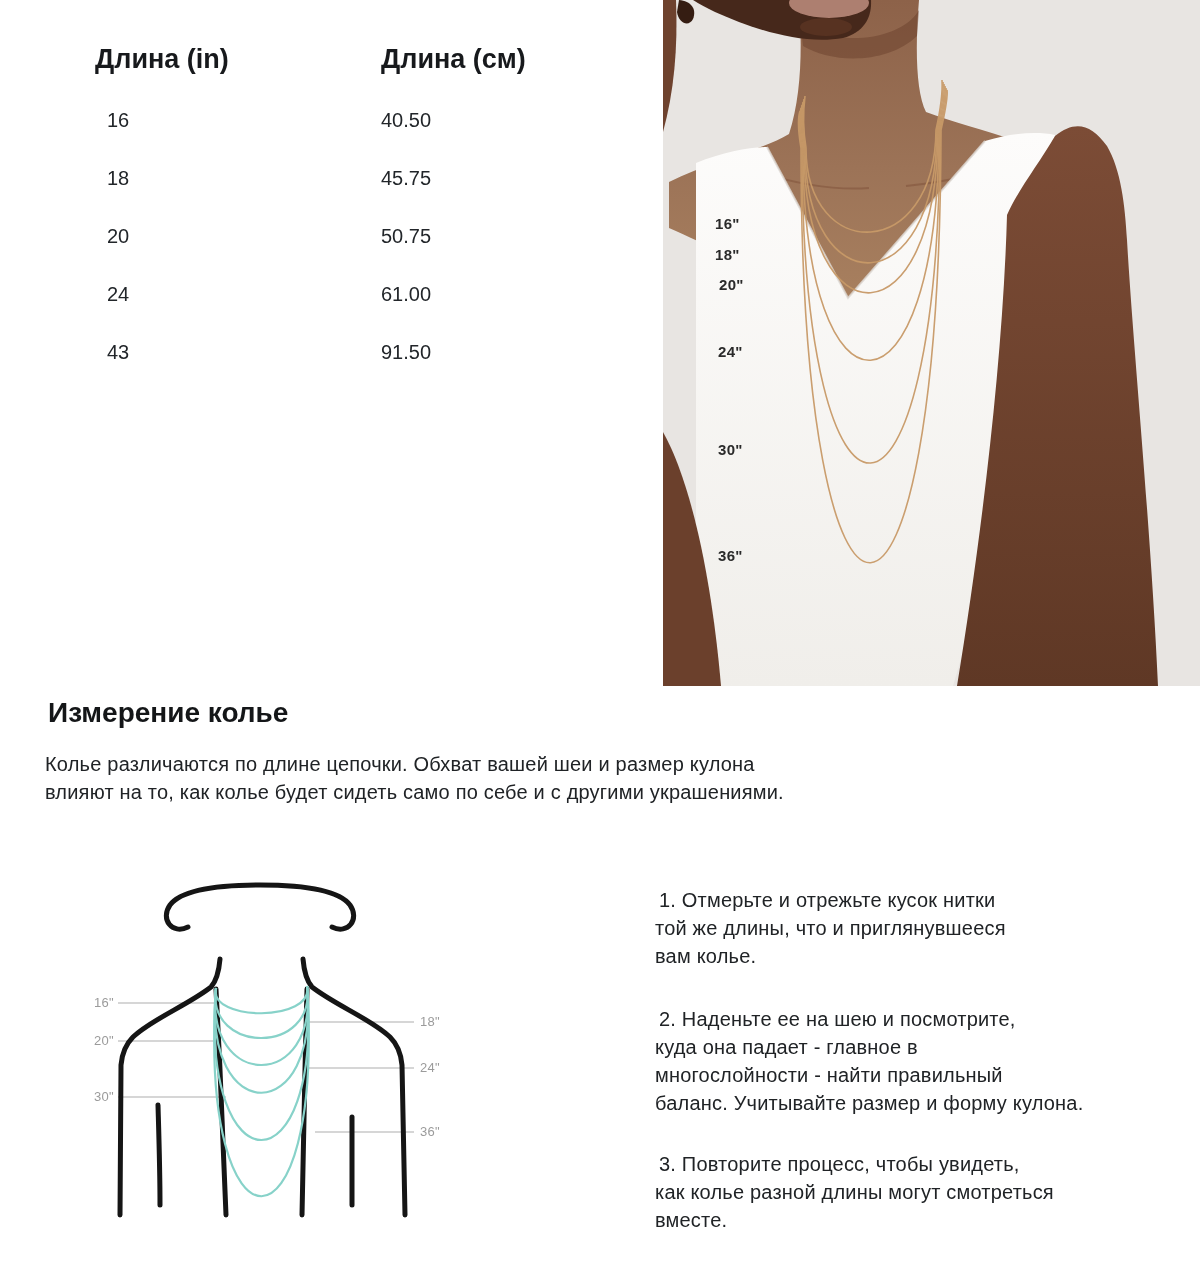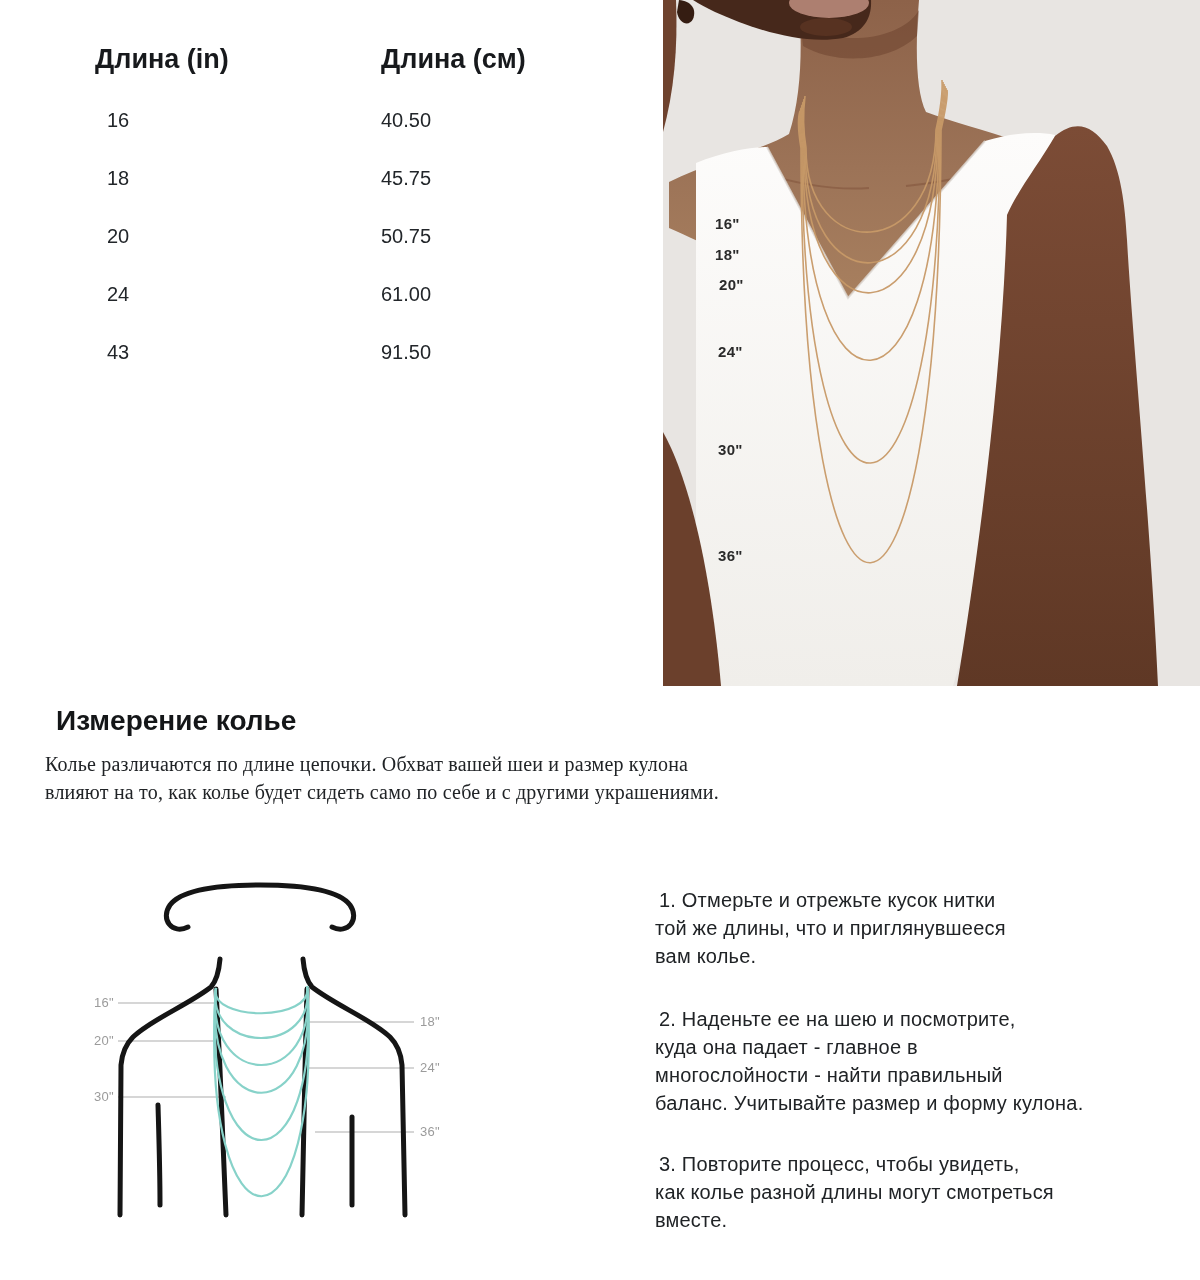--- a/index.html
+++ b/index.html
@@ -13,22 +13,22 @@
   .trow{display:flex;font-size:20px;line-height:24px;height:24px;margin-bottom:34px;color:#22262a;}
   .trow .c1{width:283px;padding-left:12px;box-sizing:border-box;}
   .trow .c2, .thead .c2{flex:1;padding-left:3px;}
 
   
   .photo{position:absolute;left:663px;top:0;width:537px;height:686px;margin:0;overflow:hidden;background:#e8e5e2;}
   .photo svg{position:absolute;left:0;top:0;}
   .photo-label{position:absolute;font-size:15px;font-weight:600;color:#2a2a2a;letter-spacing:.3px;}
 
   
-  .sec-title{position:absolute;left:45px;top:694px;margin:11px;font-size:28px;font-weight:700;color:#141618;}
-  .sec-intro{position:absolute;left:45px;top:750px;margin:0;font-size:20px;line-height:28px;letter-spacing:.2px;color:#202326;white-space:pre-line;font-family:Liberation Serif, serif;}
+  .sec-title{position:absolute;left:45px;top:694px;margin:3px;font-size:28px;font-weight:700;color:#141618;}
+  .sec-intro{position:absolute;left:45px;top:750px;margin:0;font-size:20px;line-height:28px;letter-spacing:.2px;color:#202326;white-space:pre-line;}
 
   
   .diagram{position:absolute;left:80px;top:875px;width:400px;height:400px;}
   .diagram svg{position:absolute;left:0;top:0;}
   .dg-label{position:absolute;font-size:13px;color:#9b9b9b;letter-spacing:.3px;}
   .dg-left{width:32px;text-align:right;left:2px;}
   .dg-right{left:340px;}
 
   
   .steps{position:absolute;left:655px;top:0;width:480px;}

